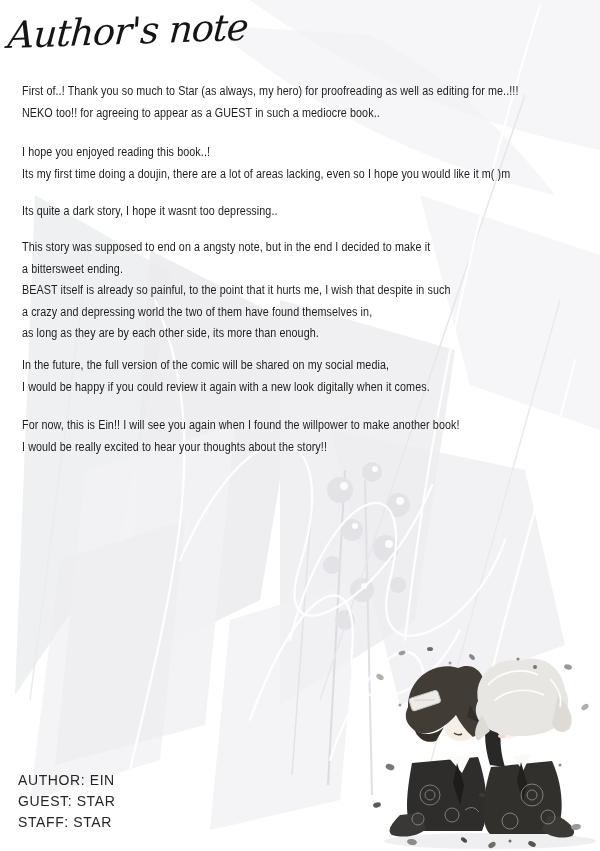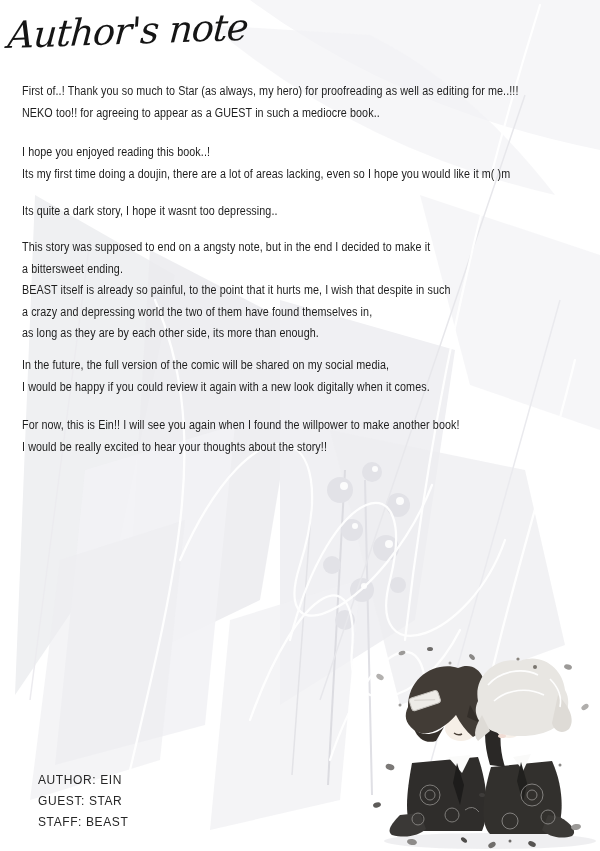--- a/index.html
+++ b/index.html
@@ -61,26 +61,25 @@
   .p3 { top: 237px; }
   .p4 { top: 355px; }
   .p5 { top: 415px; }
   .credits {
     position: absolute;
     left: 18px;
     top: 770px;
     z-index: 2;
   }
   .credit-line {
-    font-size: 12px;
+    font-size: 14px;
     line-height: 21px;
     letter-spacing: 0.6px;
     color: #262626;
     white-space: nowrap;
-    margin-left: 20px;
   }
 </style>
 </head>
 <body>
 
 <div class="page">
 
   <svg class="bg-art" width="600" height="851" viewBox="0 0 600 851" aria-hidden="true">
 
     <path d="M250,0 Q400,110 600,150 L600,0 Z" fill="#f6f6f8"></path>
@@ -234,16 +233,16 @@
 as long as they are by each other side, its more than enough.</p>
     <p class="p4">In the future, the full version of the comic will be shared on my social media,
 I would be happy if you could review it again with a new look digitally when it comes.</p>
     <p class="p5">For now, this is Ein!! I will see you again when I found the willpower to make another book!
 I would be really excited to hear your thoughts about the story!!</p>
   </div>
 
   <div class="credits">
     <div class="credit-line">AUTHOR: EIN</div>
     <div class="credit-line">GUEST: STAR</div>
-    <div class="credit-line">STAFF: BEAST</div>
+    <div class="credit-line">STAFF: STAR</div>
   </div>
 
 </div>
 
 </body></html>

